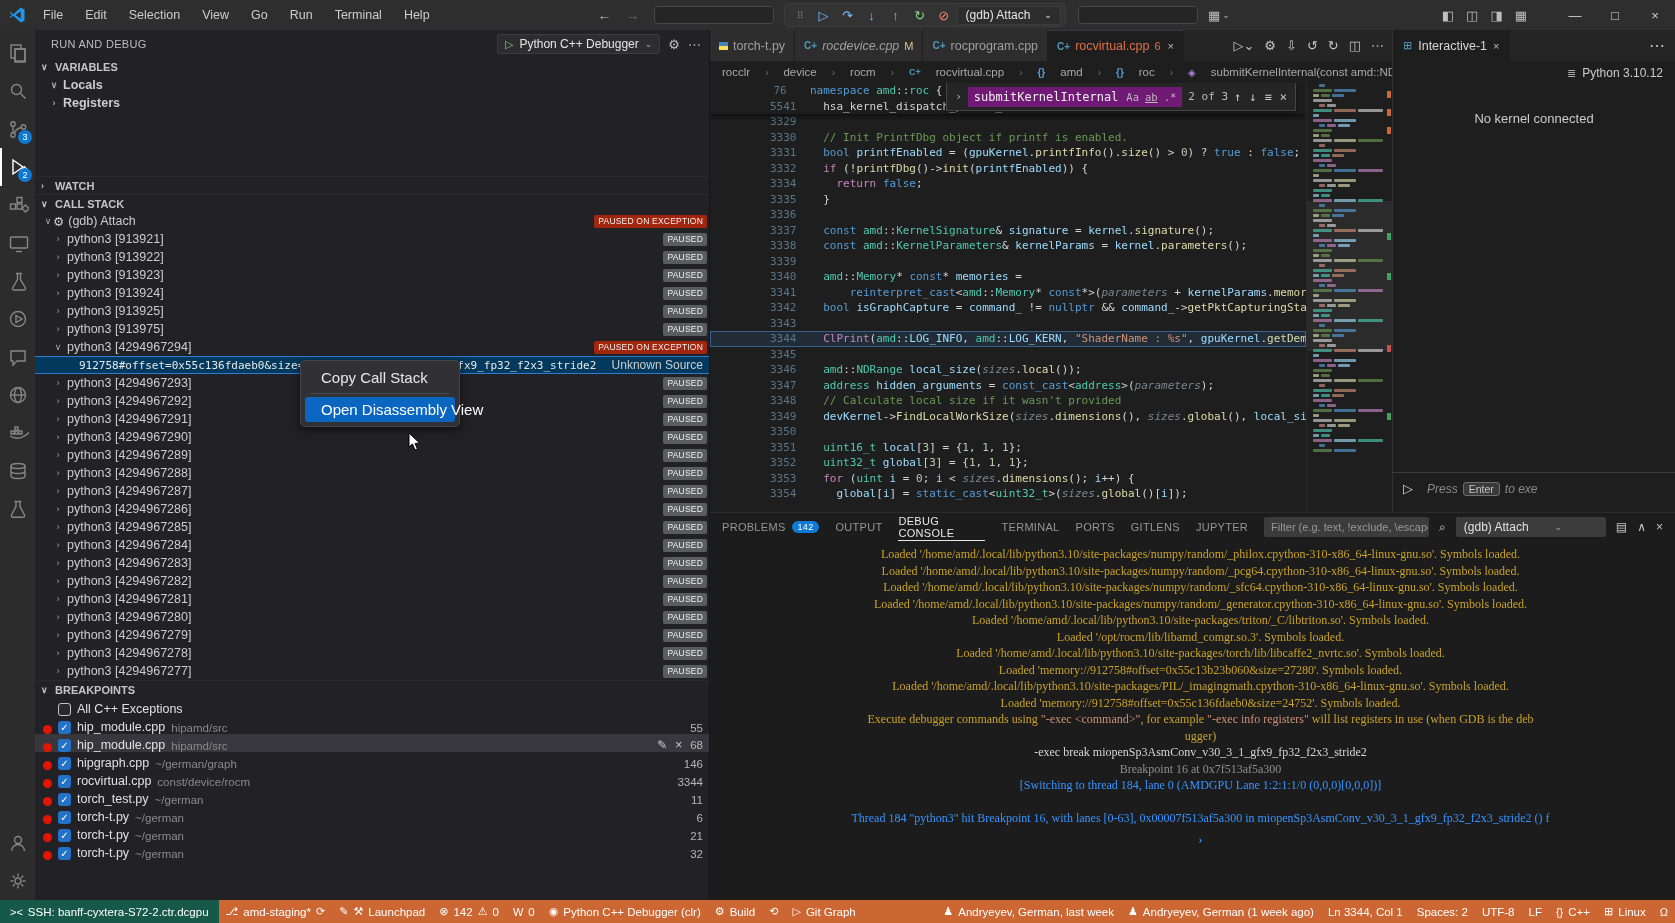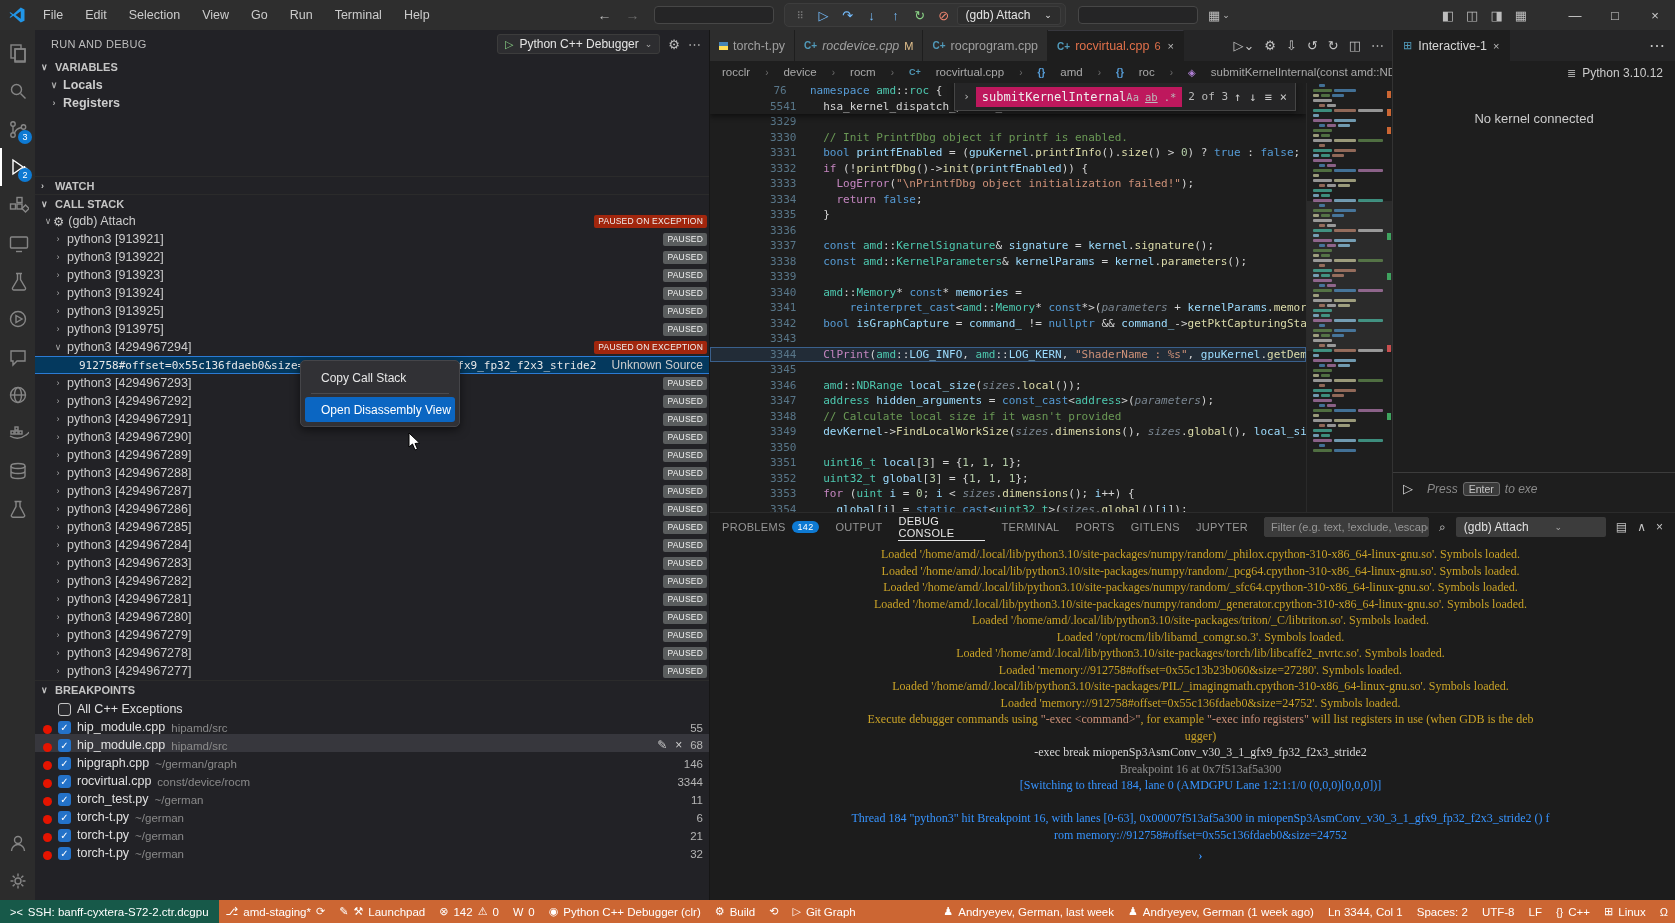--- a/index.html
+++ b/index.html
@@ -88,21 +88,21 @@
   .bp-file { color:#e0e0e0; font-size:12.5px; white-space:nowrap; }
   .bp-path { color:#8a8a8a; font-size:11.5px; white-space:nowrap; }
   .bp-right { margin-left:auto; display:flex; align-items:center; gap:8px; color:#b5b5b5; font-size:11.5px; }
   .bp-act { font-size:12px; color:#cfcfcf; }
 
   
   .ctx-menu { position:absolute; left:265px; top:330px; width:160px; background:#313135;
               border:1px solid #454549; border-radius:5px; box-shadow:0 3px 10px rgba(0,0,0,.55);
               padding:4px; z-index:50; }
   .ctx-item { height:25px; display:flex; align-items:center; padding:0 16px; border-radius:3px;
-              font-size:12px; color:#e8e8e8; white-space:nowrap; }
+              font-size:15px; color:#e8e8e8; white-space:nowrap; }
   .ctx-item.hover { background:#0b66c2; color:#ffffff; }
   .ctx-sep { height:1px; background:#4a4a4e; margin:3px 6px; }
   .cursor { position:absolute; left:372px; top:402px; z-index:60; }
 
   
   .work { flex:1; display:flex; flex-direction:column; min-width:0; }
   .top-row { height:482px; display:flex; flex:none; min-width:0; }
 
   
   .editor-col { width:682px; display:flex; flex-direction:column; flex:none; min-width:0; background:#1e1e1e; }
@@ -145,21 +145,21 @@
   .mm-row { height:5px; display:flex; gap:2px; padding:1px 3px 0 6px; }
   .mm-bar { height:2.5px; border-radius:1px; opacity:.65; }
   .mm-slider { position:absolute; left:0; right:0; top:118px; height:150px; background:rgba(255,255,255,.06); }
   .mm-mark { position:absolute; right:1px; width:4px; height:7px; }
 
   .find-widget { position:absolute; top:0; right:96px; height:28px; background:#252526;
                  border:1px solid #454545; border-top:none; box-shadow:0 2px 6px rgba(0,0,0,.4);
                  display:flex; align-items:center; gap:6px; padding:0 8px; z-index:6;
                  font-size:12px; color:#cccccc; }
   .find-chev { color:#bbb; font-size:11px; }
-  .find-input { background:#be185d; height:20px; display:flex; align-items:center; padding:0 6px; 
+  .find-input { background:#701a75; height:20px; display:flex; align-items:center; padding:0 6px; gap:8px;
                 min-width:190px; color:#eeeeee; font-size:12px; }
   .find-flags { display:flex; gap:6px; color:#bbb; font-size:10.5px; }
   .find-flags .u { text-decoration:underline; }
   .find-count { color:#bbbbbb; font-size:11px; white-space:nowrap; }
   .find-nav { display:flex; gap:8px; color:#cccccc; font-size:12px; }
 
   
   .interactive { flex:1; background:#1e1e1e; border-left:1px solid #333; display:flex;
                  flex-direction:column; min-width:0; position:relative; }
   .int-tabs { height:31px; background:#252526; display:flex; align-items:center; flex:none; }
@@ -696,21 +696,20 @@
             <div class="code-scroll">
               <div id="sticky" class="sticky">
                   <div class="code-line"><span class="dot"></span><span class="num">76</span><span><span class="tk-k">namespace</span><span class="tk-p"> </span><span class="tk-t">amd</span><span class="tk-p">::</span><span class="tk-t">roc</span><span class="tk-p"> {</span></span></div>
                   <div class="code-line"><span class="dot"></span><span class="num">5541</span><span><span class="tk-p">  hsa_kernel_dispatch_packet_</span></span></div>
                 </div>
               <div id="code-lines">
                   <div class="code-line"><span class="dot"></span><span class="num">3329</span><span></span></div>
                   <div class="code-line"><span class="dot"></span><span class="num">3330</span><span><span class="tk-m">  // Init PrintfDbg object if printf is enabled.</span></span></div>
                   <div class="code-line"><span class="dot"></span><span class="num">3331</span><span><span class="tk-p">  </span><span class="tk-k">bool</span><span class="tk-p"> </span><span class="tk-v">printfEnabled</span><span class="tk-p"> = (</span><span class="tk-v">gpuKernel</span><span class="tk-p">.</span><span class="tk-f">printfInfo</span><span class="tk-p">().</span><span class="tk-f">size</span><span class="tk-p">() &gt; </span><span class="tk-n">0</span><span class="tk-p">) ? </span><span class="tk-k">true</span><span class="tk-p"> : </span><span class="tk-k">false</span><span class="tk-p">;</span></span></div>
                   <div class="code-line"><span class="dot"></span><span class="num">3332</span><span><span class="tk-p">  </span><span class="tk-c">if</span><span class="tk-p"> (!</span><span class="tk-f">printfDbg</span><span class="tk-p">()-&gt;</span><span class="tk-f">init</span><span class="tk-p">(</span><span class="tk-v">printfEnabled</span><span class="tk-p">)) {</span></span></div>
-                  <div class="code-line"><span class="dot"></span><span class="num">3333</span><span><span class="tk-p">    </span><span class="tk-c">LogError</span><span class="tk-p">(</span><span class="tk-s">"\nPrintfDbg object initialization failed!"</span><span class="tk-p">);</span></span></div>
                   <div class="code-line"><span class="dot"></span><span class="num">3334</span><span><span class="tk-p">    </span><span class="tk-c">return</span><span class="tk-p"> </span><span class="tk-k">false</span><span class="tk-p">;</span></span></div>
                   <div class="code-line"><span class="dot"></span><span class="num">3335</span><span><span class="tk-p">  }</span></span></div>
                   <div class="code-line"><span class="dot"></span><span class="num">3336</span><span></span></div>
                   <div class="code-line"><span class="dot"></span><span class="num">3337</span><span><span class="tk-p">  </span><span class="tk-k">const</span><span class="tk-p"> </span><span class="tk-t">amd</span><span class="tk-p">::</span><span class="tk-t">KernelSignature</span><span class="tk-p">&amp; </span><span class="tk-v">signature</span><span class="tk-p"> = </span><span class="tk-v">kernel</span><span class="tk-p">.</span><span class="tk-f">signature</span><span class="tk-p">();</span></span></div>
                   <div class="code-line"><span class="dot"></span><span class="num">3338</span><span><span class="tk-p">  </span><span class="tk-k">const</span><span class="tk-p"> </span><span class="tk-t">amd</span><span class="tk-p">::</span><span class="tk-t">KernelParameters</span><span class="tk-p">&amp; </span><span class="tk-v">kernelParams</span><span class="tk-p"> = </span><span class="tk-v">kernel</span><span class="tk-p">.</span><span class="tk-f">parameters</span><span class="tk-p">();</span></span></div>
                   <div class="code-line"><span class="dot"></span><span class="num">3339</span><span></span></div>
                   <div class="code-line"><span class="dot"></span><span class="num">3340</span><span><span class="tk-p">  </span><span class="tk-t">amd</span><span class="tk-p">::</span><span class="tk-t">Memory</span><span class="tk-p">* </span><span class="tk-k">const</span><span class="tk-p">* </span><span class="tk-v">memories</span><span class="tk-p"> =</span></span></div>
                   <div class="code-line"><span class="dot"></span><span class="num">3341</span><span><span class="tk-p">      </span><span class="tk-k">reinterpret_cast</span><span class="tk-p">&lt;</span><span class="tk-t">amd</span><span class="tk-p">::</span><span class="tk-t">Memory</span><span class="tk-p">* </span><span class="tk-k">const</span><span class="tk-p">*&gt;(</span><span class="tk-d">parameters</span><span class="tk-p"> + </span><span class="tk-v">kernelParams</span><span class="tk-p">.</span><span class="tk-f">memoryObjOffset</span></span></div>
                   <div class="code-line"><span class="dot"></span><span class="num">3342</span><span><span class="tk-p">  </span><span class="tk-k">bool</span><span class="tk-p"> </span><span class="tk-v">isGraphCapture</span><span class="tk-p"> = </span><span class="tk-v">command_</span><span class="tk-p"> != </span><span class="tk-k">nullptr</span><span class="tk-p"> &amp;&amp; </span><span class="tk-v">command_</span><span class="tk-p">-&gt;</span><span class="tk-f">getPktCapturingState</span><span class="tk-p">();</span></span></div>
                   <div class="code-line"><span class="dot"></span><span class="num">3343</span><span></span></div>
@@ -1129,21 +1128,20 @@
             <div class="con-line"><span class="cl-y">Loaded 'memory://912758#offset=0x55c13b23b060&amp;size=27280'. Symbols loaded.</span></div>
             <div class="con-line"><span class="cl-y">Loaded '/home/amd/.local/lib/python3.10/site-packages/PIL/_imagingmath.cpython-310-x86_64-linux-gnu.so'. Symbols loaded.</span></div>
             <div class="con-line"><span class="cl-y">Loaded 'memory://912758#offset=0x55c136fdaeb0&amp;size=24752'. Symbols loaded.</span></div>
             <div class="con-line"><span class="cl-y">Execute debugger commands using </span><span class="cl-o">"-exec &lt;command&gt;"</span><span class="cl-y">, for example </span><span class="cl-o">"-exec info registers"</span><span class="cl-y"> will list registers in use (when GDB is the deb</span></div>
             <div class="con-line"><span class="cl-y">ugger)</span></div>
             <div class="con-line"><span class="cl-w">-exec break miopenSp3AsmConv_v30_3_1_gfx9_fp32_f2x3_stride2</span></div>
             <div class="con-line"><span class="cl-g">Breakpoint 16 at 0x7f513af5a300</span></div>
             <div class="con-line"><span class="cl-b">[Switching to thread 184, lane 0 (AMDGPU Lane 1:2:1:1/0 (0,0,0)[0,0,0])]</span></div>
             <div class="con-line">&nbsp;</div>
             <div class="con-line"><span class="cl-b">Thread 184 "python3" hit Breakpoint 16, with lanes [0-63], 0x00007f513af5a300 in miopenSp3AsmConv_v30_3_1_gfx9_fp32_f2x3_stride2 () f</span></div>
-            <div class="con-line"><span class="cl-b">rom memory://912758#offset=0x55c136fdaeb0&amp;size=24752</span></div>
             <span class="con-prompt" style="display: block;">›</span>
           </div>
       </div>
     </div>
   </div>
 
   <div class="statusbar">
     <div id="st-left" style="display:flex;height:100%">
         <div class="st-item st-remote">
           <span class="g">&gt;&lt;</span>

